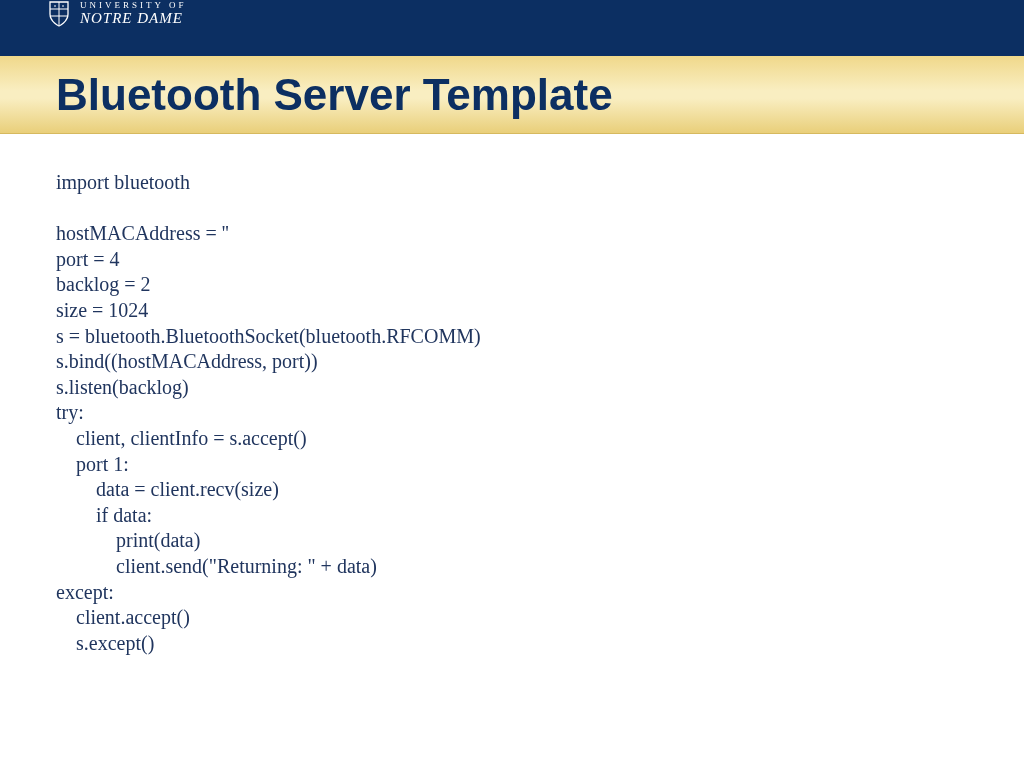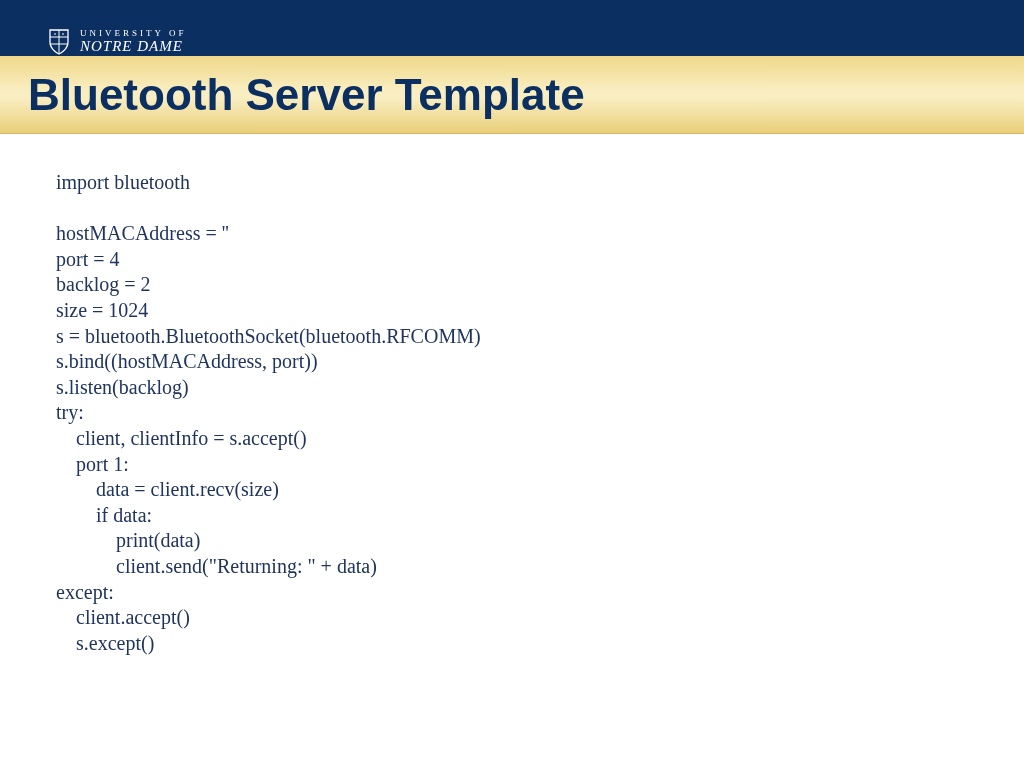--- a/index.html
+++ b/index.html
@@ -8,21 +8,21 @@
     height: 768px;
     background: #ffffff;
     font-family: Georgia, 'Times New Roman', serif;
     overflow: hidden;
   }
   .header-bar {
     width: 100%;
     height: 56px;
     background: #0c2f62;
     display: flex;
-    align-items: flex-end;
+    align-items: flex-start;
     padding-left: 48px;
   }
   .logo-wrap {
     display: flex;
     align-items: center;
     gap: 10px;
     color: #ffffff;
   }
   .shield-icon svg { display: block; }
   .logo-text {
@@ -43,21 +43,21 @@
     font-weight: normal;
     font-style: italic;
   }
   .title-band {
     width: 100%;
     height: 78px;
     background: linear-gradient(to bottom, #f0d88a 0%, #f9eec1 45%, #f9eec1 55%, #e9cf7a 100%);
     border-bottom: 1px solid #d6b95f;
     display: flex;
     align-items: center;
-    padding-left: 28px;
+    padding-left: 56px;
   }
   .slide-title {
     font-family: Arial, Helvetica, sans-serif;
     font-weight: bold;
     font-size: 44px;
     color: #0c2f62;
   }
   .content-area {
     padding: 36px 0 0 56px;
   }

